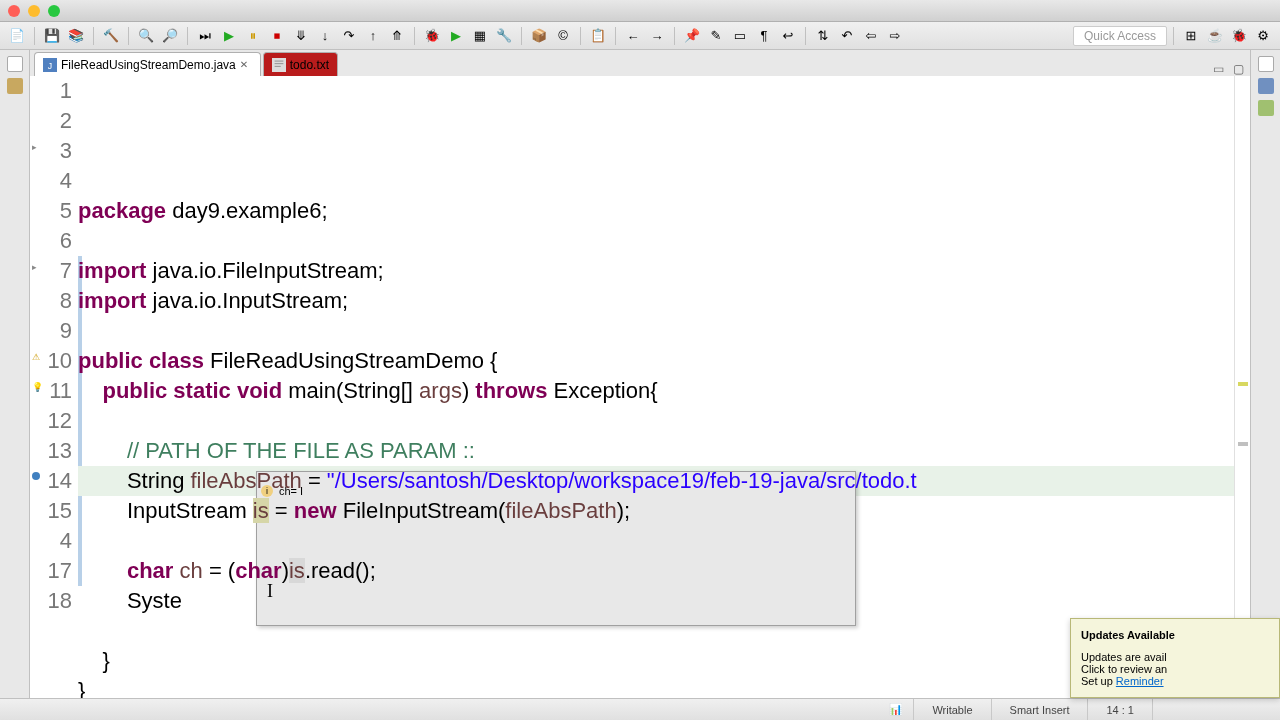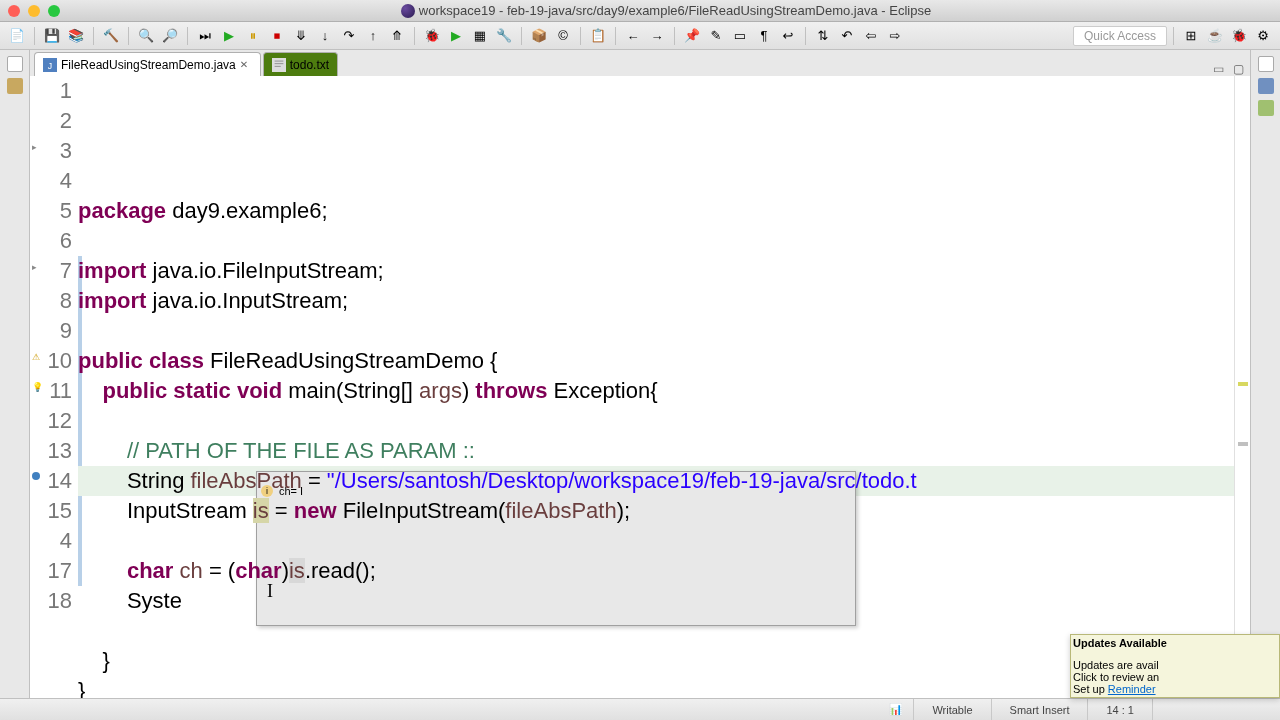--- a/index.html
+++ b/index.html
@@ -20,21 +20,21 @@
 .tb-spacer { flex: 1; }
 .quick-access { background: #fff; border: 1px solid #ccc; padding: 2px 10px; font-size: 12px; color: #999; border-radius: 2px; }
 
 .main-area { display: flex; height: calc(100% - 22px - 28px - 22px); }
 .vtabs-left { width: 30px; background: #e8e8e8; border-right: 1px solid #c0c0c0; display: flex; flex-direction: column; align-items: center; padding-top: 6px; gap: 6px; }
 .vtabs-right { width: 30px; background: #e8e8e8; border-left: 1px solid #c0c0c0; display: flex; flex-direction: column; align-items: center; padding-top: 6px; gap: 6px; }
 .vtab-icon { width: 16px; height: 16px; background: #888; border-radius: 2px; }
 
 .editor-area { flex: 1; display: flex; flex-direction: column; background: #fff; }
 .tabs { height: 26px; background: #e8e8e8; display: flex; align-items: flex-end; padding-left: 4px; }
-.tab { display: flex; align-items: center; gap: 4px; padding: 4px 8px; font-size: 12px; background: #4d7c0f; border: 1px solid #b0b0b0; border-bottom: none; border-radius: 4px 4px 0 0; margin-right: 2px; height: 24px; }
+.tab { display: flex; align-items: center; gap: 4px; padding: 4px 8px; font-size: 12px; background: #b91c1c; border: 1px solid #b0b0b0; border-bottom: none; border-radius: 4px 4px 0 0; margin-right: 2px; height: 24px; }
 .tab.active { background: #fff; }
 .tab-icon { width: 14px; height: 14px; }
 .tab-close { width: 12px; height: 12px; font-size: 10px; color: #666; }
 .tab-spacer { flex: 1; }
 .tab-min { width: 14px; height: 14px; font-size: 12px; color: #666; margin: 0 3px; }
 
 .editor-body { flex: 1; display: flex; position: relative; overflow: hidden; }
 .gutter-markers { width: 14px; background: #fff; position: relative; }
 .marker { position: absolute; width: 10px; height: 10px; left: 2px; font-size: 9px; }
 .line-numbers { width: 34px; background: #fff; text-align: right; padding-right: 6px; font-family: Menlo, monospace; font-size: 22px; color: #787878; }
@@ -56,36 +56,32 @@
 
 .tooltip-popup { position: absolute; background: #e8e8e8; border: 1px solid #a0a0a0; box-shadow: 2px 2px 4px rgba(0,0,0,0.2); font-family: -apple-system, sans-serif; font-size: 11px; padding: 4px; display: flex; flex-direction: column; }
 .tooltip-row { display: flex; align-items: center; gap: 6px; }
 .tooltip-icon { width: 12px; height: 12px; background: #f0d080; border-radius: 50%; display: flex; align-items: center; justify-content: center; font-size: 9px; }
 .tooltip-cursor { font-family: Georgia, serif; font-size: 18px; margin-top: 70px; margin-left: 6px; }
 
 .statusbar { height: 22px; background: linear-gradient(#f0f0f0, #e0e0e0); border-top: 1px solid #c0c0c0; display: flex; align-items: center; padding: 0 8px; font-size: 11px; color: #444; }
 .sb-spacer { flex: 1; }
 .sb-cell { padding: 0 18px; border-left: 1px solid #c8c8c8; height: 100%; display: flex; align-items: center; }
 
-.update-popup { position: absolute; right: 0; bottom: 22px; width: 210px; background: #f5f5dc; border: 1px solid #b8b878; box-shadow: 0 2px 6px rgba(0,0,0,0.2); padding: 2px; font-size: 11px; }
+.update-popup { position: absolute; right: 0; bottom: 22px; width: 210px; background: #f5f5dc; border: 1px solid #b8b878; box-shadow: 0 2px 6px rgba(0,0,0,0.2); padding: 10px; font-size: 11px; }
 .update-title { font-weight: bold; margin-bottom: 10px; }
 .update-link { color: #0066cc; text-decoration: underline; cursor: pointer; }
 </style>
 </head>
 <body>
 
 <div class="titlebar">
   <div class="traffic-lights">
     <div class="tl red"></div>
     <div class="tl yellow"></div>
     <div class="tl green"></div>
-  </div>
-  <div class="title-text">
-    <span class="eclipse-icon"></span>
-    <span>workspace19 - feb-19-java/src/day9/example6/FileReadUsingStreamDemo.java - Eclipse</span>
   </div>
 </div>
 
 <div class="toolbar">
   <div class="tb-btn">📄</div>
   <div class="tb-sep"></div>
   <div class="tb-btn">💾</div>
   <div class="tb-btn">📚</div>
   <div class="tb-sep"></div>
   <div class="tb-btn">🔨</div>

